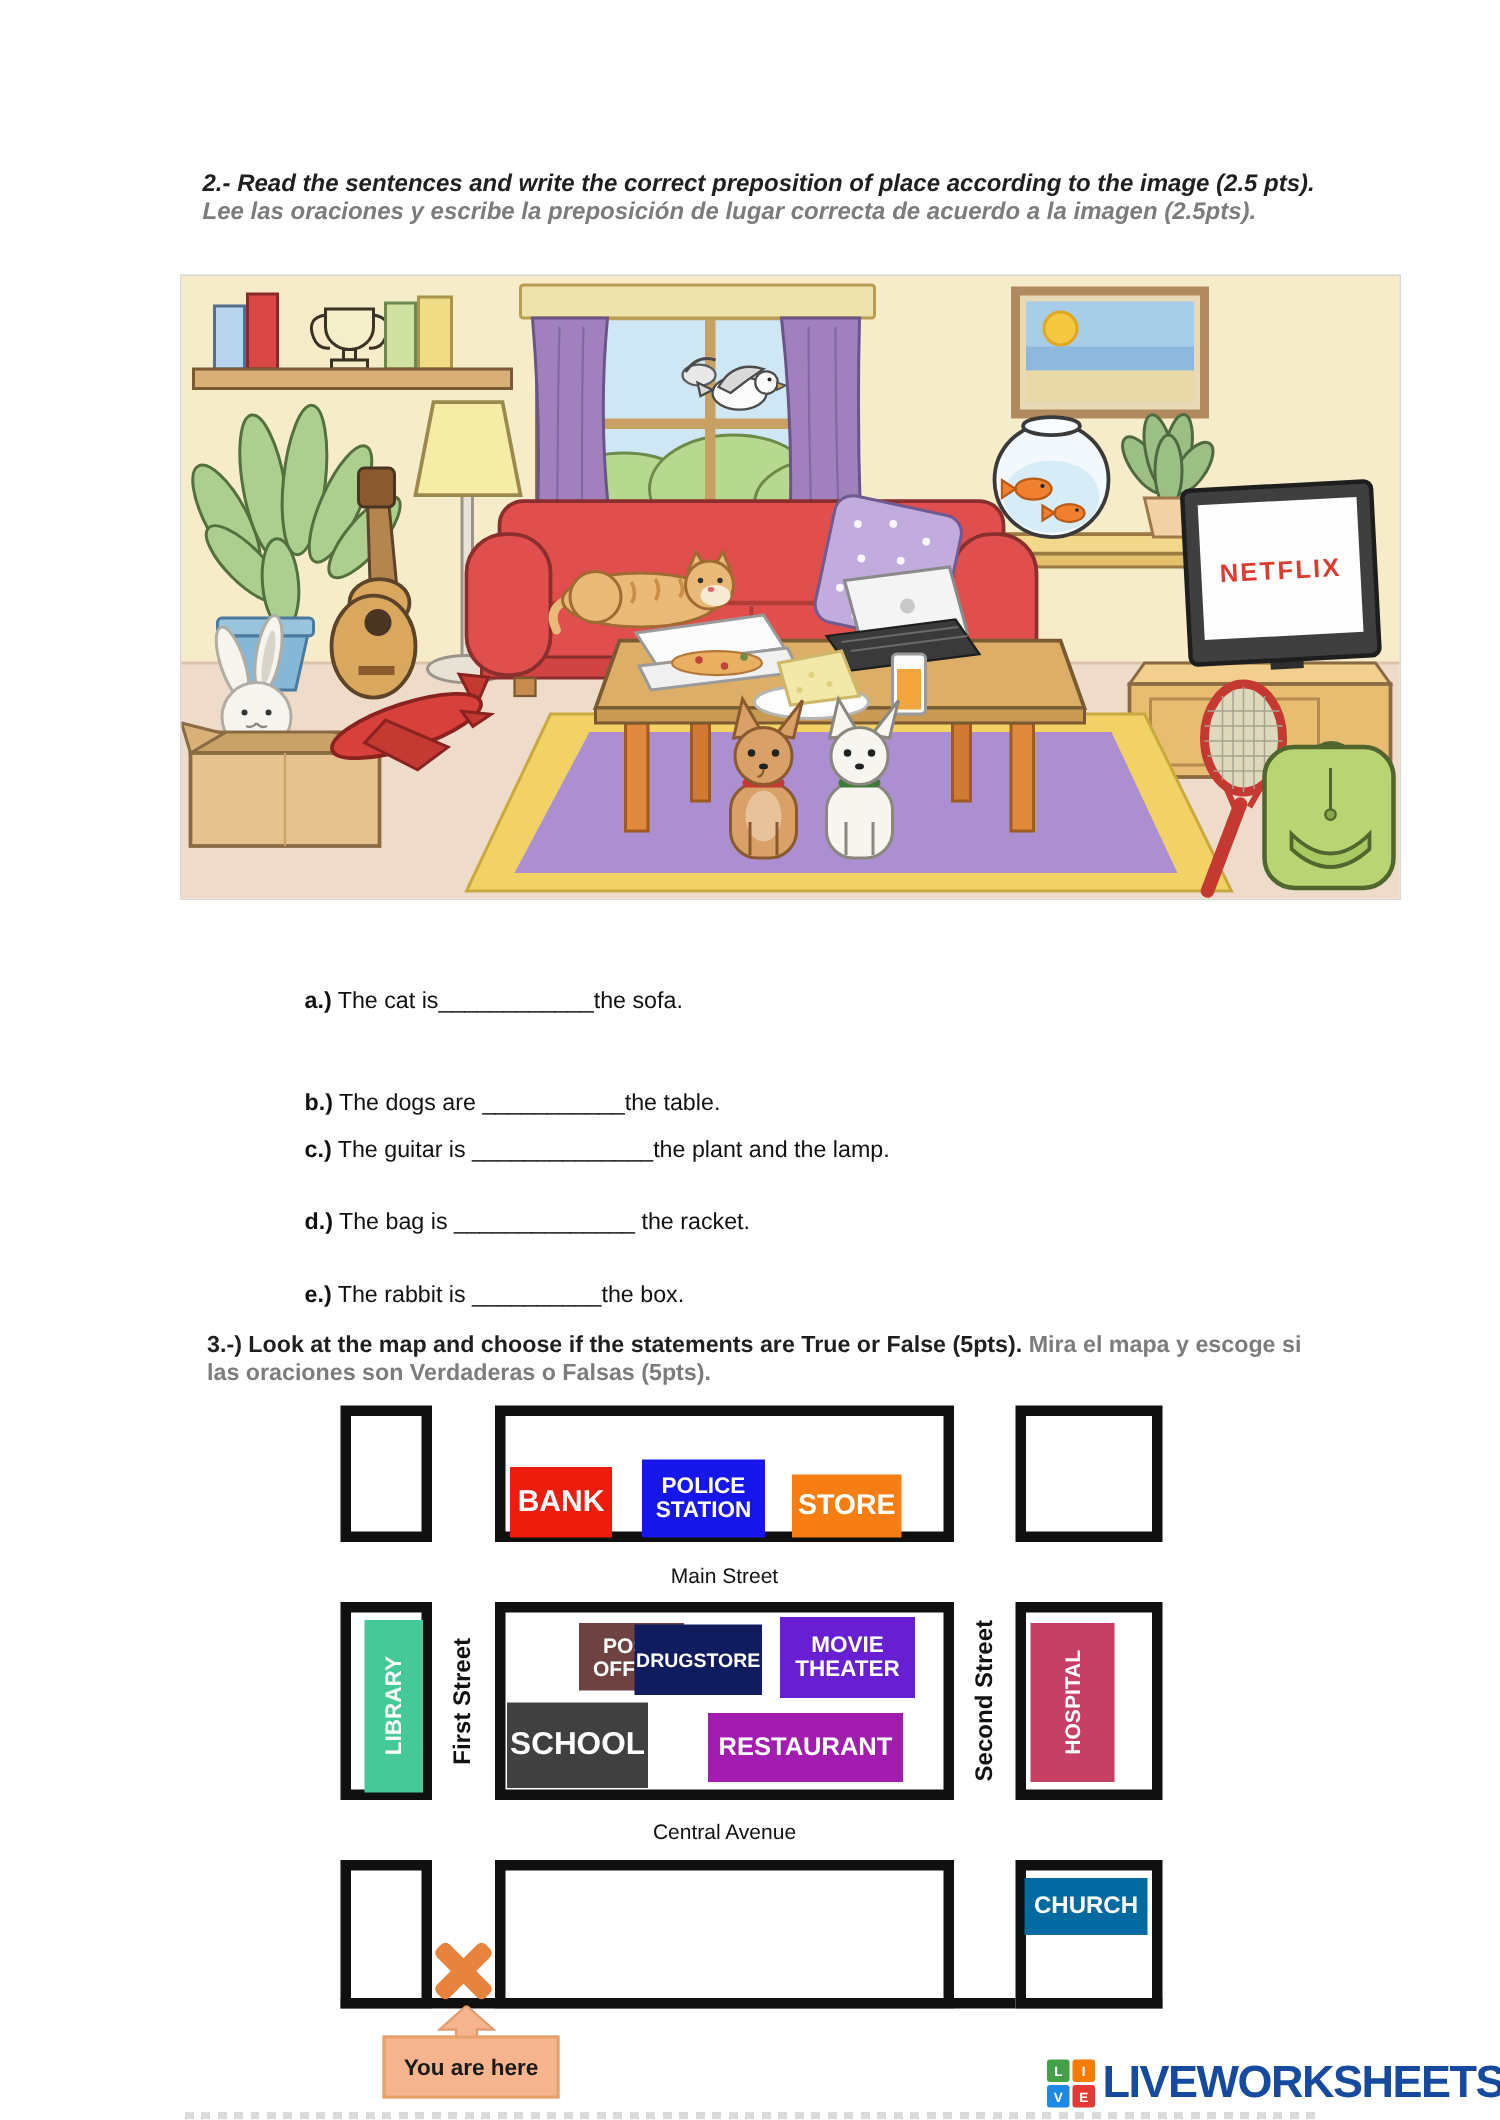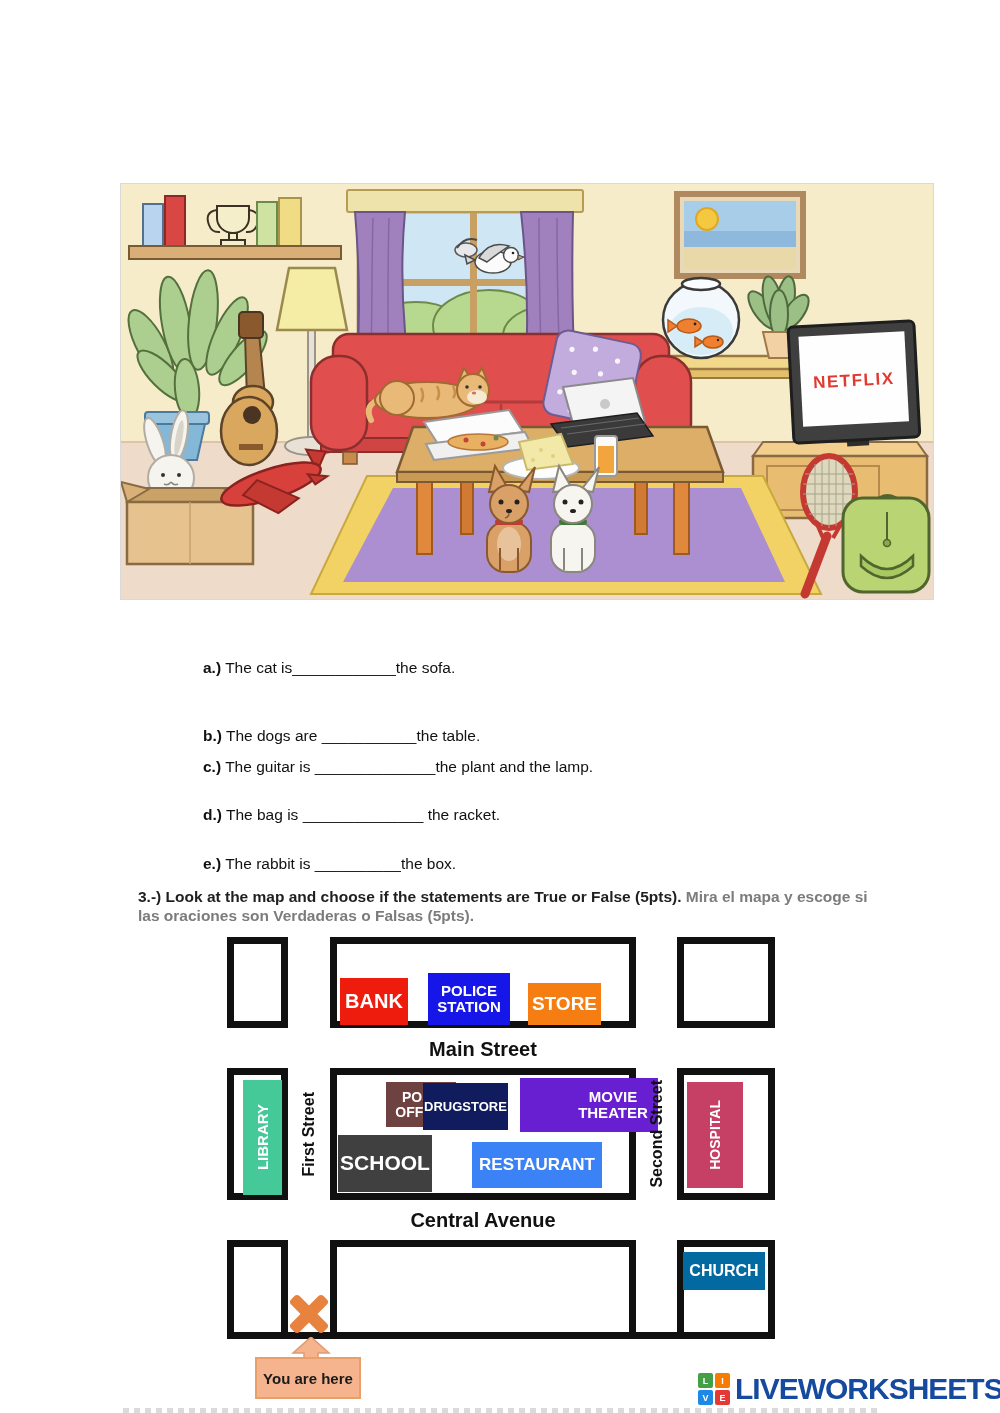--- a/index.html
+++ b/index.html
@@ -35,54 +35,55 @@
   .blk-br{left:450px;top:303px;width:98px;height:99px;}
   .bld{position:absolute;display:flex;align-items:center;justify-content:center;text-align:center;
        color:#ffffff;font-weight:bold;line-height:1.06;}
   .vtxt{writing-mode:vertical-rl;transform:rotate(180deg);}
   .b-bank{left:113px;top:41px;width:68px;height:47px;font-size:20px;}
   .b-police{left:201px;top:36px;width:82px;height:52px;font-size:15px;}
   .b-store{left:301px;top:46px;width:73px;height:42px;font-size:19px;}
   .b-library{left:16px;top:143px;width:39px;height:115px;font-size:15px;}
   .b-post{left:111px;top:145px;width:70px;height:45px;font-size:14px;}
   .b-drug{left:196px;top:146px;width:85px;height:47px;font-size:13px;}
-  .b-movie{left:293px;top:141px;width:90px;height:54px;font-size:15px;padding-left:48px;}
+  .b-movie{left:293px;top:141px;width:90px;height:54px;font-size:15px;}
   .b-school{left:111px;top:198px;width:94px;height:57px;font-size:21px;}
   .b-rest{left:245px;top:205px;width:130px;height:46px;font-size:17px;}
   .b-hosp{left:460px;top:145px;width:56px;height:106px;font-size:14px;}
   .b-train{left:116px;top:311px;width:147px;height:49px;font-size:15px;}
   .b-church{left:456px;top:315px;width:82px;height:38px;font-size:16px;}
   .street-h{position:absolute;display:flex;align-items:center;justify-content:center;
-            font-weight:bold;color:#111;font-size:20px;}
+            font-weight:normal;color:#111;font-size:14px;}
   .st-main{left:103px;top:94px;width:306px;height:37px;}
   .st-central{left:103px;top:264px;width:306px;height:39px;}
   .st-v{position:absolute;display:flex;align-items:center;justify-content:center;
         font-weight:bold;color:#111;font-size:16px;}
   .st-first{left:60px;top:131px;width:43px;height:132px;}
   .st-second{left:409px;top:131px;width:41px;height:132px;}
   .xmark{position:absolute;left:63px;top:357px;}
   
   .yah-arrow{position:absolute;left:291px;top:1337px;}
-  .yah-box{position:absolute;left:255px;top:1357px;width:106px;height:42px;background:#f5b48e;
+  .yah-box{position:absolute;left:255px;top:1357px;width:118px;height:42px;background:#f5b48e;
            border:2px solid #e8a06a;box-sizing:border-box;display:flex;align-items:center;
            justify-content:center;font-size:15px;font-weight:bold;color:#1a1a1a;}
   
   .logo{position:absolute;left:698px;top:1372px;display:flex;align-items:center;}
   .cubes{display:grid;grid-template-columns:15px 15px;grid-template-rows:15px 15px;gap:2px;margin-right:5px;}
   .cube{display:flex;align-items:center;justify-content:center;color:#fff;font-size:9px;
         font-weight:bold;border-radius:2px;}
   .logotext{font-size:30px;font-weight:800;color:#164a9e;letter-spacing:-1px;line-height:34px;}
   .clipped-line{position:absolute;left:123px;top:1408px;width:757px;height:5px;opacity:.45;
     background:repeating-linear-gradient(90deg,#aeaeae 0 6px,transparent 6px 11px);}
 </style>
 </head>
 <body>
 
 <div class="page">
 
+  <p class="h2"><span class="en">2.- Read the sentences and write the correct preposition of place according to the image (2.5 pts). </span><span class="es">Lee las oraciones y escribe la preposición de lugar correcta de acuerdo a la imagen (2.5pts).</span></p>
 
   <div class="scene">
     <svg width="812" height="415" viewBox="0 0 812 415">
 
       <rect x="0" y="0" width="812" height="415" fill="#f7ecca"></rect>
       <rect x="0" y="258" width="812" height="157" fill="#eedbc9"></rect>
       <line x1="0" y1="258" x2="812" y2="258" stroke="#dcc3ab" stroke-width="2"></line>
 
       <g>
         <rect x="22" y="20" width="20" height="42" fill="#b8d4ee" stroke="#55708a" stroke-width="2"></rect>
@@ -393,21 +394,21 @@
     <div class="bld b-bank" style="background: rgb(238, 28, 12);">BANK</div>
     <div class="bld b-police" style="background: rgb(23, 22, 232);">POLICE STATION</div>
     <div class="bld b-store" style="background: rgb(245, 125, 17);">STORE</div>
     <div class="bld b-library" style="background: rgb(69, 201, 152);">
         <span class="vtxt">LIBRARY</span>
       </div>
     <div class="bld b-post" style="background: rgb(109, 66, 65); margin-left: 48px;">POST OFFICE</div>
     <div class="bld b-drug" style="background: rgb(17, 28, 94);">DRUGSTORE</div>
     <div class="bld b-movie" style="background: rgb(103, 31, 209);">MOVIE THEATER</div>
     <div class="bld b-school" style="background: #404040;">SCHOOL</div>
-    <div class="bld b-rest" style="background: #3b82f6;">RESTAURANT</div>
+    <div class="bld b-rest" style="background: #a21caf;">RESTAURANT</div>
     <div class="bld b-hosp" style="background: rgb(198, 64, 102);">
         <span class="vtxt">HOSPITAL</span>
       </div>
     <div class="bld b-church" style="background: #0369a1;">CHURCH</div>
 
     <div class="street-h st-main">Main Street</div>
     <div class="street-h st-central">Central Avenue</div>
     <div class="st-v st-first">
         <span class="vtxt">First Street</span>
       </div>

